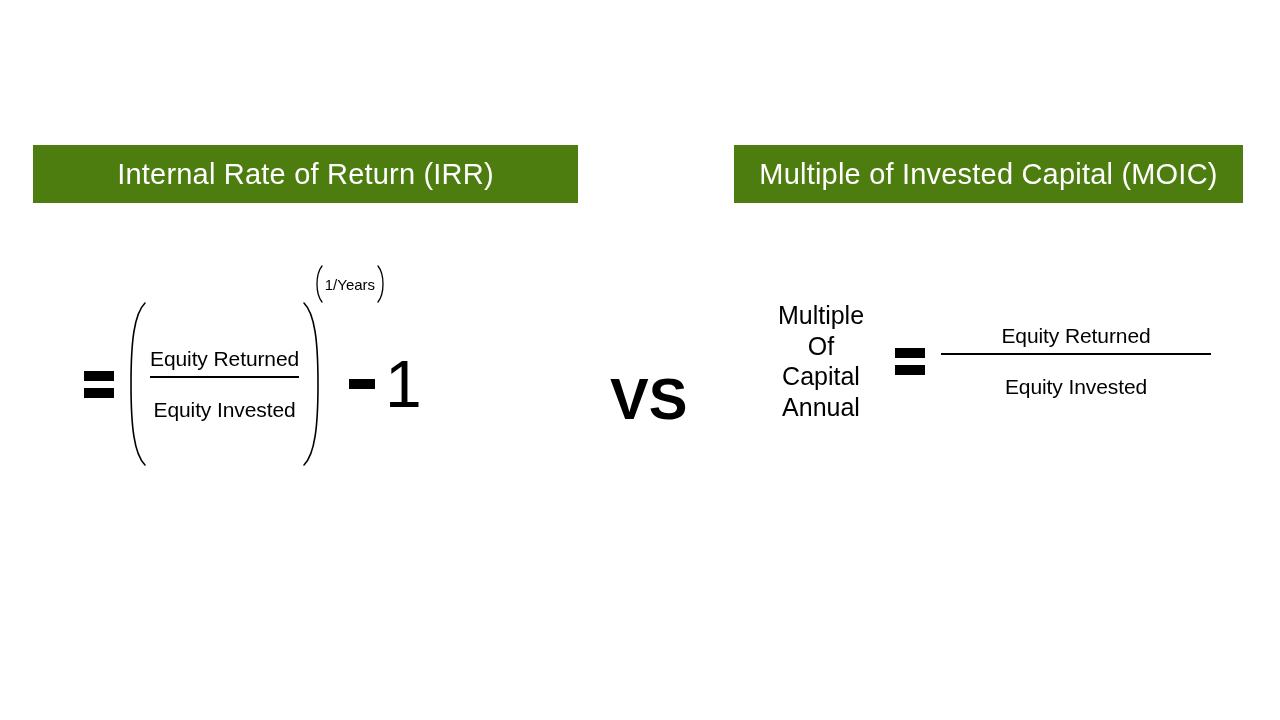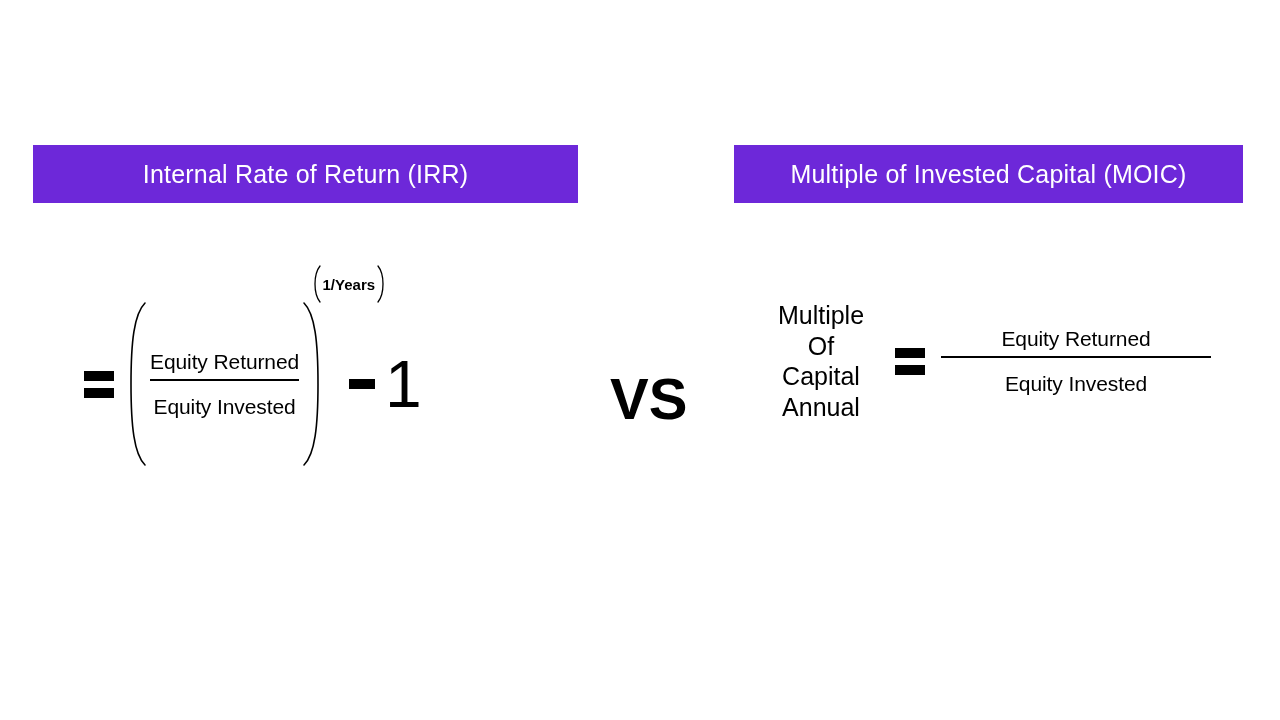--- a/index.html
+++ b/index.html
@@ -19,23 +19,23 @@
     width: 1280px;
     height: 720px;
   }
 
   
   .banner {
     position: absolute;
     display: flex;
     align-items: center;
     justify-content: center;
-    background: #6d28d9;
+    background: #4d7c0f;
     color: #ffffff;
-    font-size: 25px;
+    font-size: 29px;
     font-weight: 400;
     letter-spacing: 0.2px;
     white-space: nowrap;
   }
   #banner-irr  { left: 33px;  top: 145px; width: 545px; height: 58px; }
   #banner-moic { left: 734px; top: 145px; width: 509px; height: 58px; }
 
   
   .formula {
     position: absolute;
@@ -91,32 +91,32 @@
     white-space: nowrap;
     text-align: center;
     letter-spacing: -0.1px;
   }
   .frac .bar {
     background: #000000;
     height: 2px;
     width: 100%;
   }
   .frac .num { padding-bottom: 5px; text-align: right; }
-  .frac .den { padding-top: 14px; }
+  .frac .den { padding-top: 20px; }
 
   
   .paren { display: block; flex: none; }
 
   
   .exponent {
     position: absolute;
     display: flex;
     align-items: center;
     font-size: 15px;
-    font-weight: 700;
+    font-weight: 400;
     white-space: nowrap;
   }
   .exponent .etext { padding: 0 1px; }
 
   .bignum {
     font-size: 66px;
     font-weight: 400;
     line-height: 1;
   }
 

